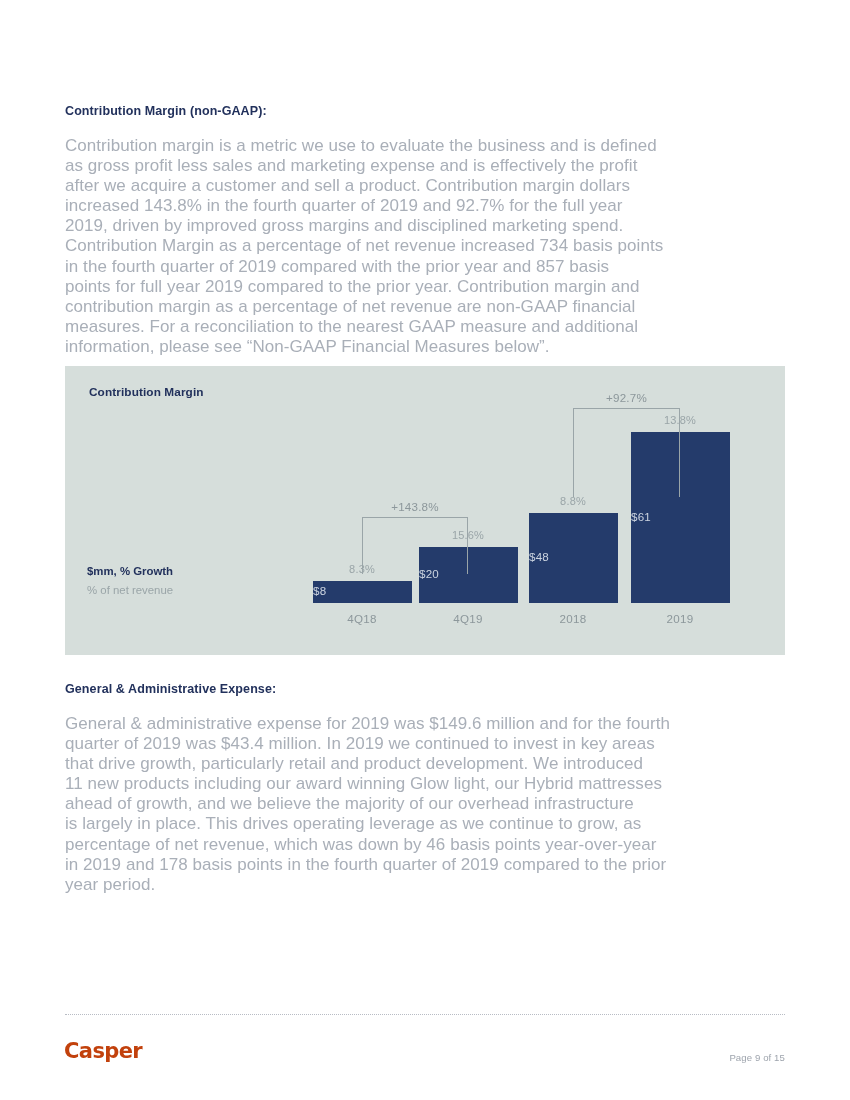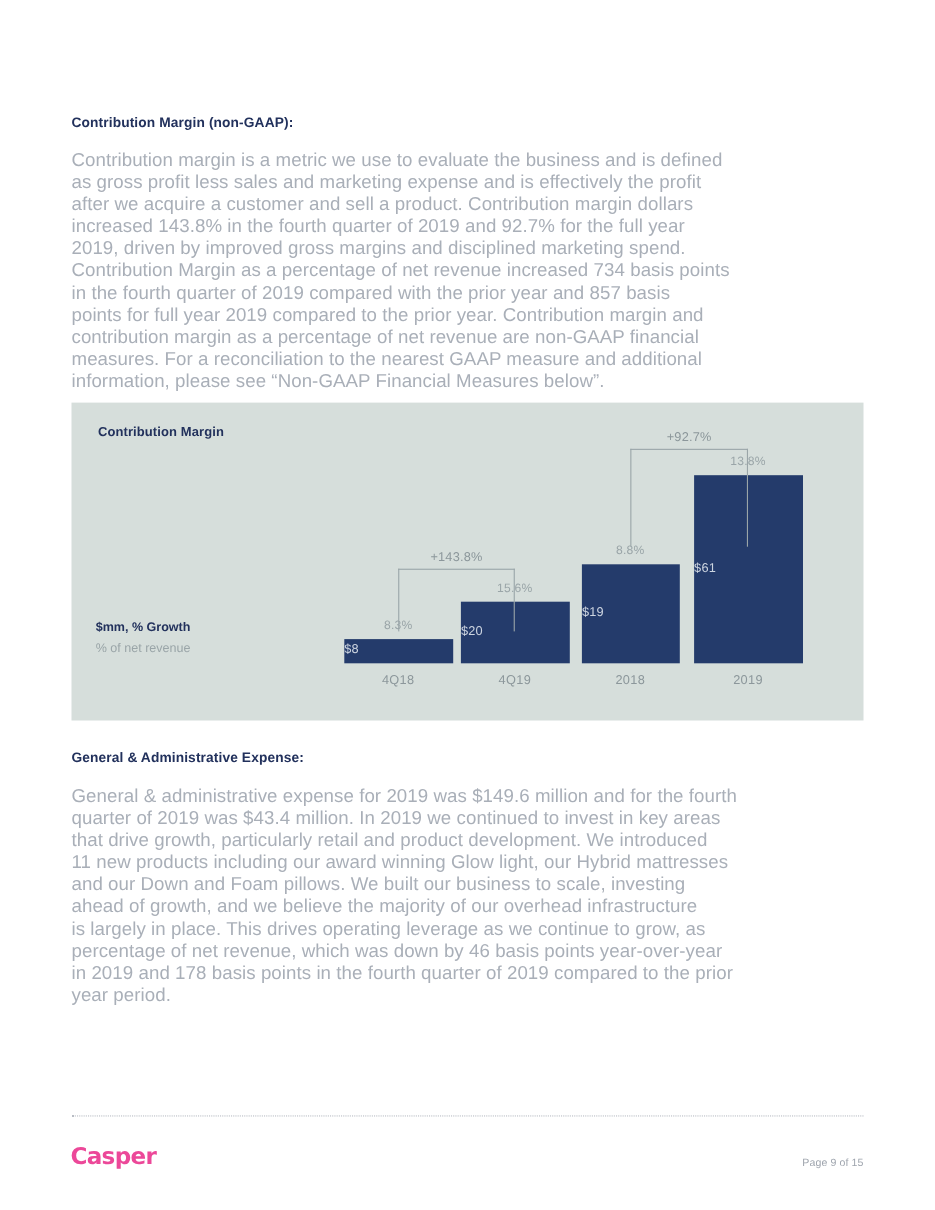--- a/index.html
+++ b/index.html
@@ -148,21 +148,21 @@
     width: 720px;
     height: 0;
     border-top: 1.4px dotted #b8bcc4;
   }
   .brand-logo {
     position: absolute;
     left: 64px;
     top: 999px;
     font-size: 21px;
     font-weight: bold;
-    color: #ec4899;
+    color: #c2410c;
     letter-spacing: -0.6px;
     font-family: "DejaVu Sans", sans-serif;
   }
   .page-number {
     position: absolute;
     right: 65px;
     top: 1012px;
     font-size: 9.6px;
     color: #9ea4ad;
     letter-spacing: 0.1px;
@@ -203,21 +203,21 @@
           <div class="bar-value" style="left: 0px; top: 3px;">$8</div>
         </div>
         <div class="pct-label" style="left: 247px; width: 100px; top: 197px;">8.3%</div>
         <div class="cat-label" style="left: 247px; width: 100px; top: 246px;">4Q18</div>
         <div class="bar" style="left: 354px; top: 181px; width: 99px; height: 56px;">
           <div class="bar-value" style="left: 0px; top: 20px;">$20</div>
         </div>
         <div class="pct-label" style="left: 353px; width: 100px; top: 163px;">15.6%</div>
         <div class="cat-label" style="left: 353px; width: 100px; top: 246px;">4Q19</div>
         <div class="bar" style="left: 464px; top: 147px; width: 89px; height: 90px;">
-          <div class="bar-value" style="left: 0px; top: 37px;">$19</div>
+          <div class="bar-value" style="left: 0px; top: 37px;">$48</div>
         </div>
         <div class="pct-label" style="left: 458px; width: 100px; top: 129px;">8.8%</div>
         <div class="cat-label" style="left: 458px; width: 100px; top: 246px;">2018</div>
         <div class="bar" style="left: 566px; top: 66px; width: 99px; height: 171px;">
           <div class="bar-value" style="left: 0px; top: 78px;">$61</div>
         </div>
         <div class="pct-label" style="left: 565px; width: 100px; top: 48px;">13.8%</div>
         <div class="cat-label" style="left: 565px; width: 100px; top: 246px;">2019</div>
         <div class="bracket" style="left: 297px; top: 151px; width: 106px; height: 57px;"></div>
         <div class="bracket-label" style="left: 290px; width: 120px; top: 134px;">+143.8%</div>
@@ -227,21 +227,20 @@
 
   </div>
 
   <div class="section-heading" id="heading-ga">General &amp; Administrative Expense:</div>
 
   <div class="body-paragraph" id="para-ga">
       <span class="ln">General &amp; administrative expense for 2019 was $149.6 million and for the fourth</span>
       <span class="ln">quarter of 2019 was $43.4 million. In 2019 we continued to invest in key areas</span>
       <span class="ln">that drive growth, particularly retail and product development. We introduced</span>
       <span class="ln">11 new products including our award winning Glow light, our Hybrid mattresses</span>
-      <span class="ln">and our Down and Foam pillows. We built our business to scale, investing</span>
       <span class="ln">ahead of growth, and we believe the majority of our overhead infrastructure</span>
       <span class="ln">is largely in place. This drives operating leverage as we continue to grow, as</span>
       <span class="ln">percentage of net revenue, which was down by 46 basis points year-over-year</span>
       <span class="ln">in 2019 and 178 basis points in the fourth quarter of 2019 compared to the prior</span>
       <span class="ln">year period.</span>
     </div>
 
   <div class="footer-rule"></div>
   <div class="brand-logo">Casper</div>
   <div class="page-number">Page 9 of 15</div>

